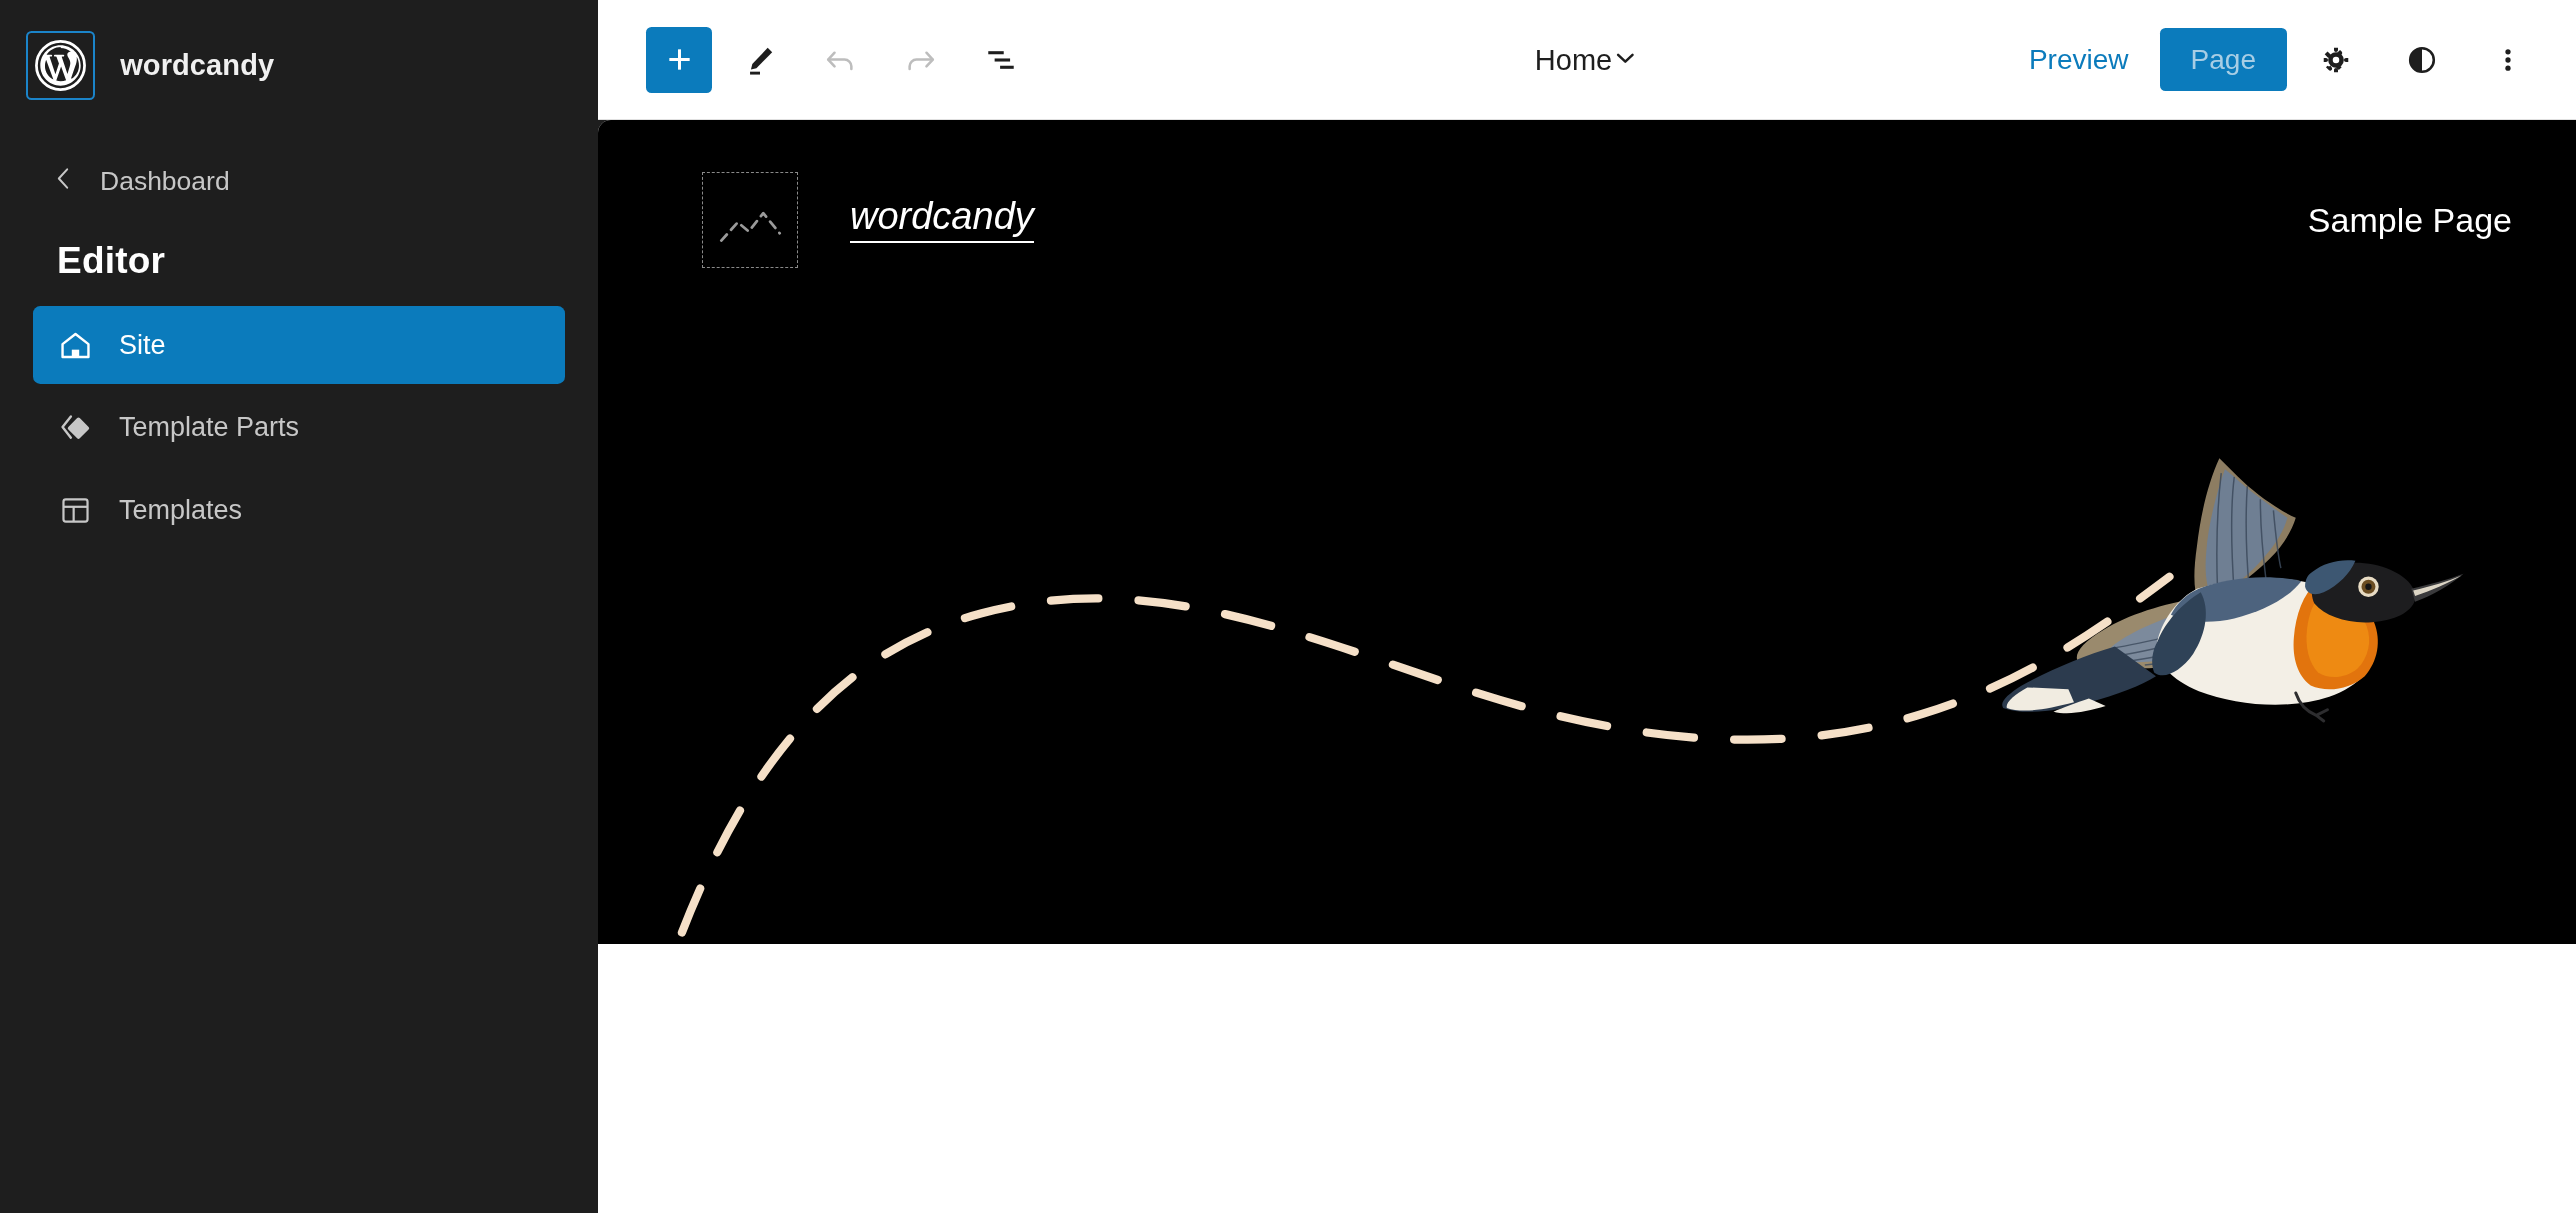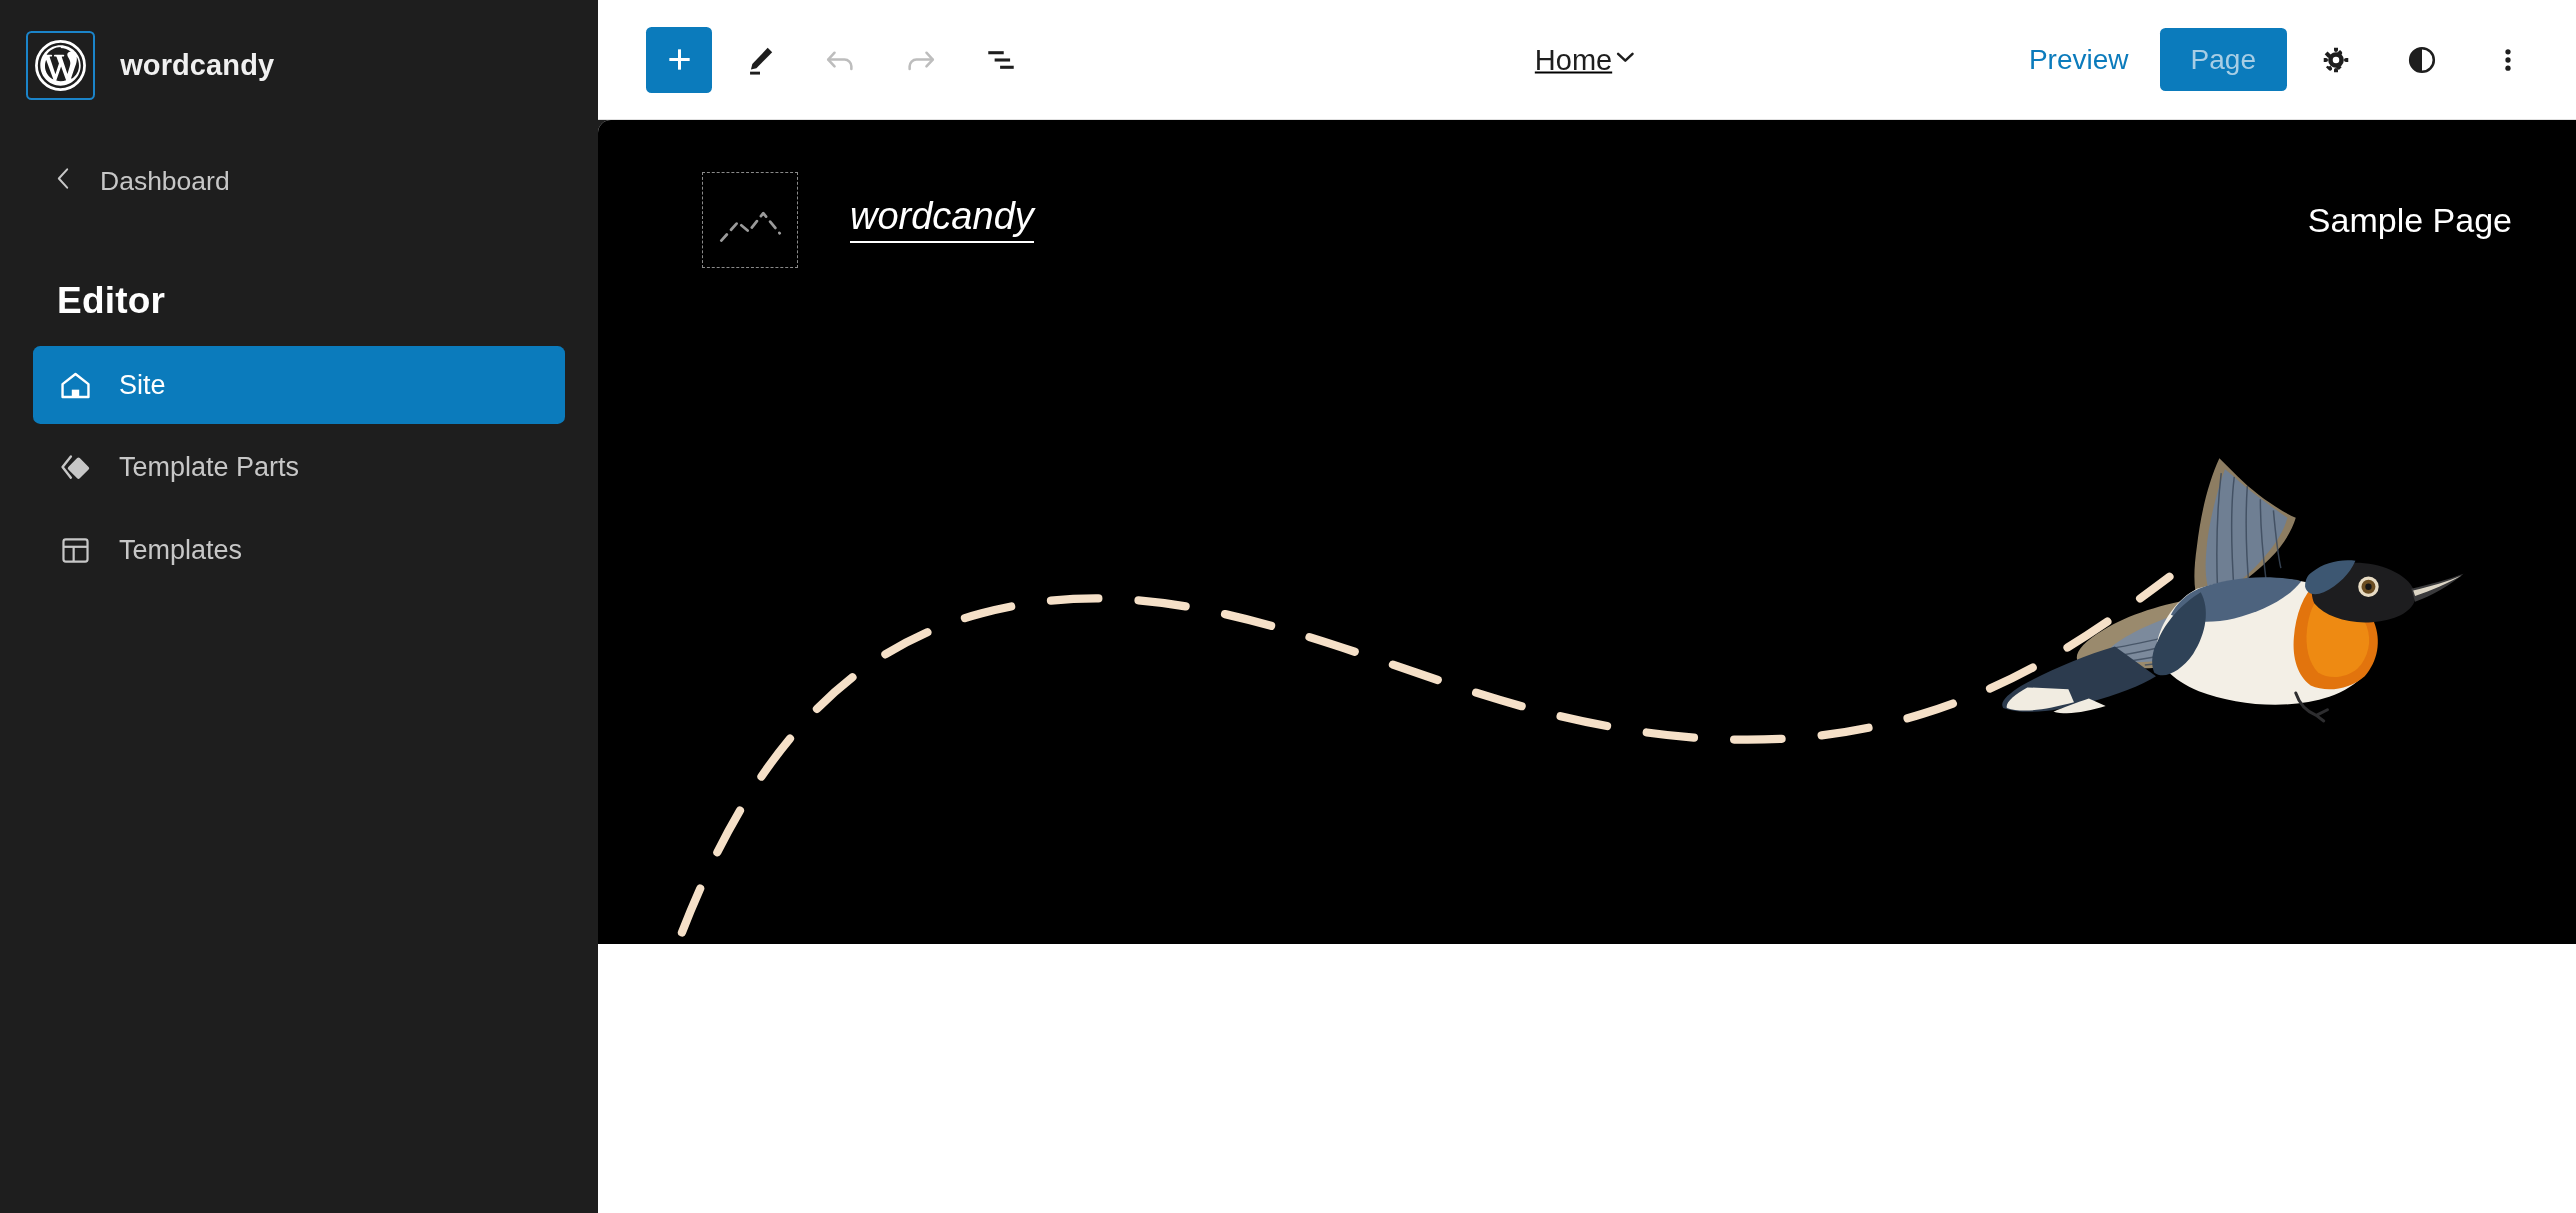--- a/index.html
+++ b/index.html
@@ -43,21 +43,21 @@
     padding:0 0 0 53px;
     height:55px;
     margin-top:46px;
     color:#c7c7c7; font-size:26.5px;
   }
   .sb-back svg { width:20px; height:27px; flex:0 0 20px; }
 
   .sb-heading {
     color:#ffffff; font-size:37px; font-weight:700;
     padding:0 0 0 57px;
-    margin-top:71px;
+    margin-top:31px;
     letter-spacing:0.2px;
   }
 
   .sb-nav { margin-top:24px; padding:0 33px; }
   .sb-item {
     display:flex; align-items:center; gap:24px;
     height:78px;
     border-radius:7.3px;
     padding-left:22px;
     color:#c7c7c7; font-size:27px;
@@ -87,21 +87,21 @@
     display:flex; align-items:center; justify-content:center;
     border-radius:3.7px; background:transparent;
     margin-right:14.6px;
   }
   .tb-btn.add { background:#0b7bbc; border-radius:5.5px; }
   .tb-btn svg { display:block; }
 
   .tb-center {
     position:absolute; left:50%; top:50%;
     transform:translate(-50%,-50%);
-    display:flex; text-decoration:underline;
+    display:flex; align-items:center; 
   }
   .tb-center .doc-title { font-size:29px; color:#1e1e1e; }
   .tb-right {
     margin-left:auto; display:flex; align-items:center;
     padding-right:31px; gap:0;
   }
   .preview-link {
     color:#0b7bbc; font-size:28px; padding:0 25.6px;
   }
   .save-btn {

